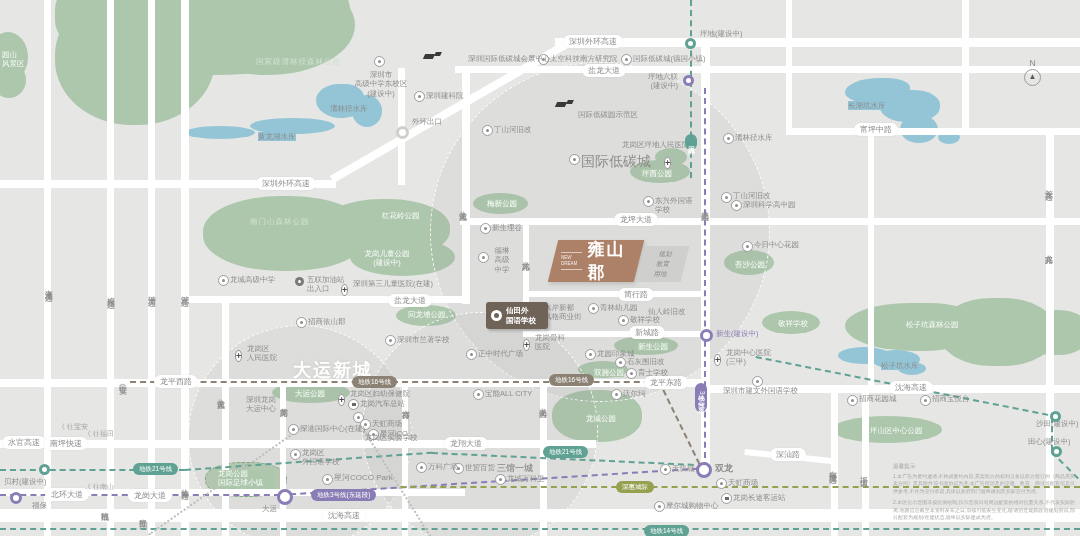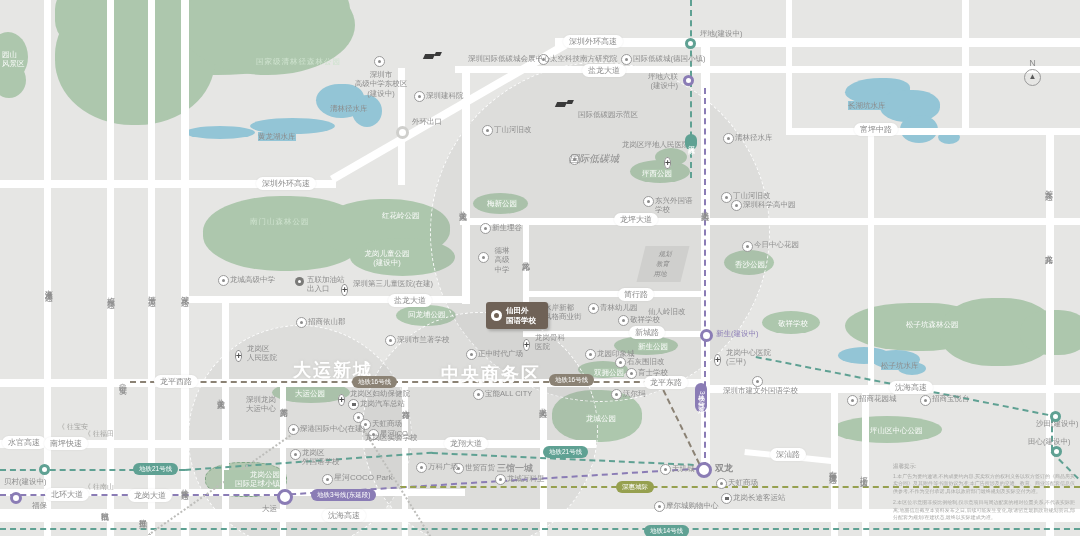--- a/index.html
+++ b/index.html
@@ -418,21 +418,21 @@
     </div>
     <div class="lbl poi" style="left: 230px; top: 275px;">龙城高级中学</div>
     <div class="lbl poi" style="left: 307px; top: 275px; width: 42px;">
       <div>五联加油站</div>
       <div>出入口</div>
     </div>
     <div class="lbl poi" style="left: 353px; top: 279px;">深圳第三儿童医院(在建)</div>
     <div class="lbl poi" style="left: 308px; top: 317px;">招商依山郡</div>
     <div class="lbl park" style="left: 408px; top: 310px;">回龙埔公园</div>
     <div class="lbl park" style="left: 642px; top: 169px;">坪西公园</div>
-    <div class="lbl poi" style="left: 569px; top: 153px; font-size: 10px; font-style: italic;">国际低碳城</div>
+    <div class="lbl poi" style="left: 581px; top: 153px; font-size: 14px;">国际低碳城</div>
     <div class="lbl poi" style="left: 622px; top: 140px;">龙岗区坪地人民医院</div>
     <div class="lbl park" style="left: 487px; top: 199px;">梅新公园</div>
     <div class="lbl poi" style="left: 655px; top: 196px; width: 42px;">
       <div>东兴外国语</div>
       <div>学校</div>
     </div>
     <div class="lbl poi" style="left: 733px; top: 191px;">丁山河旧改</div>
     <div class="lbl poi" style="left: 743px; top: 200px;">深圳科学高中园</div>
     <div class="lbl poi" style="left: 754px; top: 240px;">今日中心花园</div>
     <div class="lbl park" style="left: 735px; top: 260px;">香沙公园</div>
@@ -480,21 +480,21 @@
     <div class="lbl park" style="left: 586px; top: 414px;">龙城公园</div>
     <div class="lbl poi" style="left: 302px; top: 448px; width: 46px;">
       <div>龙岗区</div>
       <div>外国语学校</div>
     </div>
     <div class="lbl poi" style="left: 334px; top: 473px; font-size: 8px;">星河COCO Park</div>
     <div class="lbl poi" style="left: 428px; top: 462px;">万科广场</div>
     <div class="lbl poi" style="left: 465px; top: 463px;">世贸百货</div>
     <div class="lbl poi" style="left: 497px; top: 463px; font-size: 9px; color: rgb(154, 154, 154); font-weight: bold;">三馆一城</div>
     <div class="lbl poi" style="left: 507px; top: 474px;">龙城万科里</div>
-    <div class="lbl park" style="left: 224px; top: 470px; width: 56px; text-align: right; white-space: normal;">
+    <div class="lbl park" style="left: 218px; top: 470px; width: 56px; text-align: left; white-space: normal; font-family: Liberation Mono, monospace;">
       <div>龙岗公园</div>
       <div>国际足球小镇</div>
     </div>
     <div class="lbl poi" style="left: 672px; top: 464px;">天玑城</div>
     <div class="lbl poi" style="left: 715px; top: 463px; font-size: 9px; font-weight: bold;">双龙</div>
     <div class="lbl poi" style="left: 728px; top: 478px;">天虹商场</div>
     <div class="lbl poi" style="left: 733px; top: 493px;">龙岗长途客运站</div>
     <div class="lbl poi" style="left: 666px; top: 501px;">摩尔城购物中心</div>
     <div class="lbl poi" style="left: 716px; top: 329px; color: rgb(138, 124, 181);">新生(建设中)</div>
     <div class="lbl poi" style="left: 726px; top: 348px; width: 52px;">
@@ -547,40 +547,46 @@
     <div class="pill" style="left: 154px; top: 375px;">龙平西路</div>
     <div class="pill" style="left: 889px; top: 381px;">沈海高速</div>
     <div class="pill" style="left: 322px; top: 509px;">沈海高速</div>
     <div class="pill" style="left: 444px; top: 437px;">龙翔大道</div>
     <div class="pill" style="left: 2px; top: 436px;">水官高速</div>
     <div class="pill" style="left: 44px; top: 437px;">南坪快速</div>
     <div class="pill" style="left: 45px; top: 488px;">北环大道</div>
     <div class="pill" style="left: 128px; top: 489px;">龙岗大道</div>
     <div class="pill" style="left: 770px; top: 448px;">深汕路</div>
     <div class="area" style="left: 293px; top: 358px;">大运新城</div>
-    <div class="area" style="left: 441px; top: 362px;">中央商务区</div>
     <div class="badge" style="left: 352px; top: 376px; background: rgb(139, 130, 116);">地铁16号线</div>
     <div class="badge" style="left: 549px; top: 374px; background: rgb(139, 130, 116);">地铁16号线</div>
     <div class="badge" style="left: 133px; top: 463px; background: rgb(95, 161, 147);">地铁21号线</div>
     <div class="badge" style="left: 543px; top: 446px; background: rgb(95, 161, 147);">地铁21号线</div>
     <div class="badge" style="left: 311px; top: 489px; background: rgb(138, 124, 181);">地铁3号线(东延段)</div>
     <div class="badge v" style="left: 695px; top: 383px; background: rgb(138, 124, 181);">地铁3号线(东延)</div>
     <div class="badge v" style="left: 685px; top: 134px; background: rgb(95, 161, 147);">深大城际</div>
     <div class="badge" style="left: 616px; top: 481px; background: rgb(150, 160, 79);">深惠城际</div>
     <div class="badge" style="left: 644px; top: 525px; background: rgb(95, 161, 147);">地铁14号线</div>
     <div class="sta-c" style="left: 684.5px; top: 37.5px; width: 11px; height: 11px; border: 3px solid rgb(95, 161, 147);"></div>
     <div class="sta-c" style="left: 682.5px; top: 74.5px; width: 11px; height: 11px; border: 3px solid rgb(138, 124, 181);"></div>
     <div class="sta-c" style="left: 395.5px; top: 125.5px; width: 13px; height: 13px; border: 3px solid rgb(207, 207, 204);"></div>
     <div class="sta-c" style="left: 699.5px; top: 328.5px; width: 13px; height: 13px; border: 3px solid rgb(138, 124, 181);"></div>
     <div class="sta-c" style="left: 696px; top: 462px; width: 16px; height: 16px; border: 3px solid rgb(138, 124, 181);"></div>
     <div class="sta-c" style="left: 277px; top: 489px; width: 16px; height: 16px; border: 3px solid rgb(138, 124, 181);"></div>
     <div class="sta-c" style="left: 10px; top: 492px; width: 12px; height: 12px; border: 3px solid rgb(138, 124, 181);"></div>
     <div class="sta-c" style="left: 38.5px; top: 463.5px; width: 11px; height: 11px; border: 3px solid rgb(95, 161, 147);"></div>
     <div class="sta-c" style="left: 1049.5px; top: 410.5px; width: 11px; height: 11px; border: 3px solid rgb(95, 161, 147);"></div>
     <div class="sta-c" style="left: 1050.5px; top: 445.5px; width: 11px; height: 11px; border: 3px solid rgb(95, 161, 147);"></div>
+    <div id="prop">
+    <div class="bg"></div>
+    <div class="in">
+      <div class="tag">NEW DREAM</div>
+      <div class="nm">雍山郡</div>
+    </div>
+  </div>
 
   <div id="plan">
     <div>规划</div>
     <div>教育</div>
     <div>用地</div>
   </div>
 
   <div id="flag">
     <div class="fic">
         <i></i>

